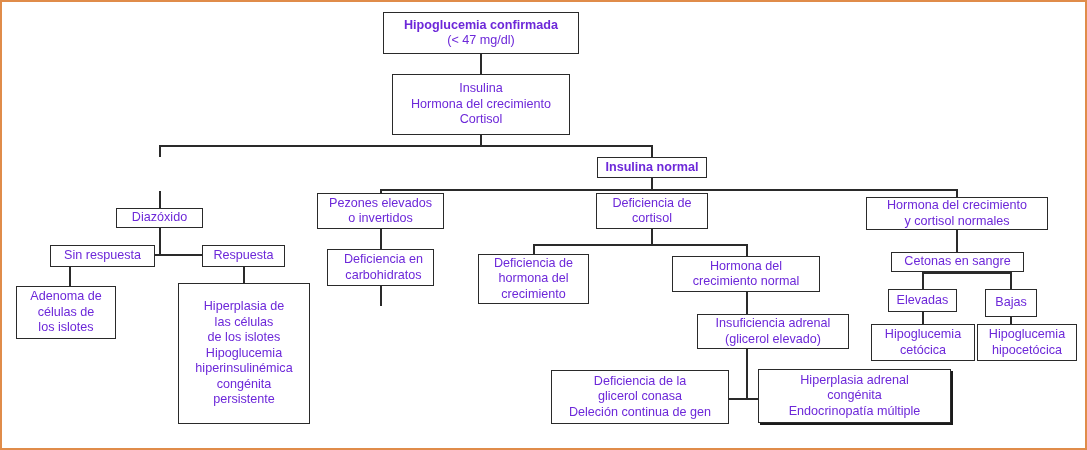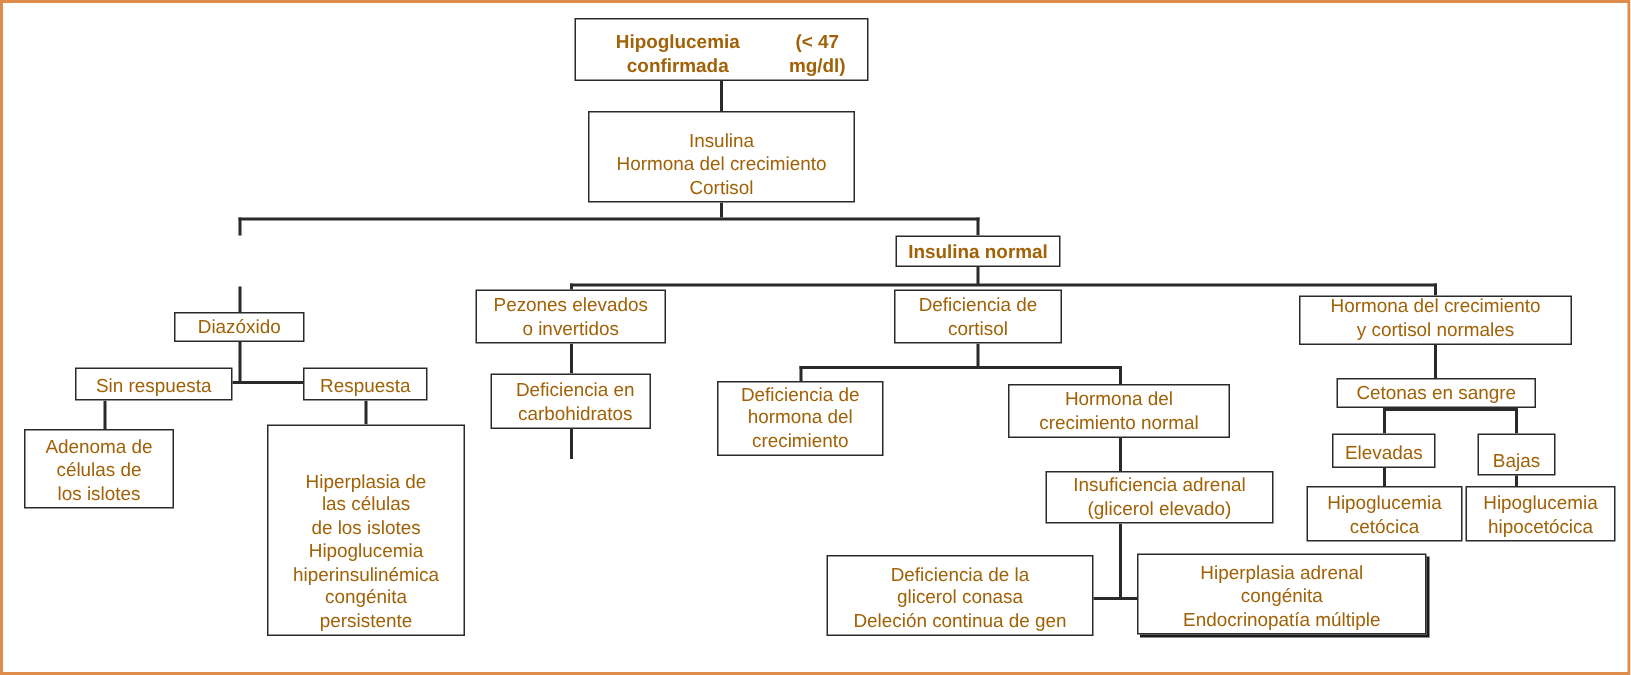--- a/index.html
+++ b/index.html
@@ -22,37 +22,37 @@
     left: 0;
     top: 0;
     width: 1087px;
     height: 450px;
   }
   .node {
     position: absolute;
     box-sizing: border-box;
     border: 1px solid #2a2a2a;
     background: #ffffff;
-    color: #a16207;
+    color: #6d28d9;
     font-size: 12.6px;
     line-height: 15.5px;
     text-align: center;
     display: flex;
-    flex-direction: row;
-    align-items: flex-end;
+    flex-direction: column;
+    align-items: center;
     justify-content: center;
     padding: 1px 4px;
     z-index: 3;
     white-space: pre-line;
   }
   .node.bold {
     font-weight: bold;
   }
   .node .sub {
-    font-weight: bold;
+    font-weight: normal;
   }
   .node.shadow {
     box-shadow: 2px 2px 0 0 #1a1a1a;
   }
   .edge {
     position: absolute;
     background: #2a2a2a;
     z-index: 1;
   }
 </style>

